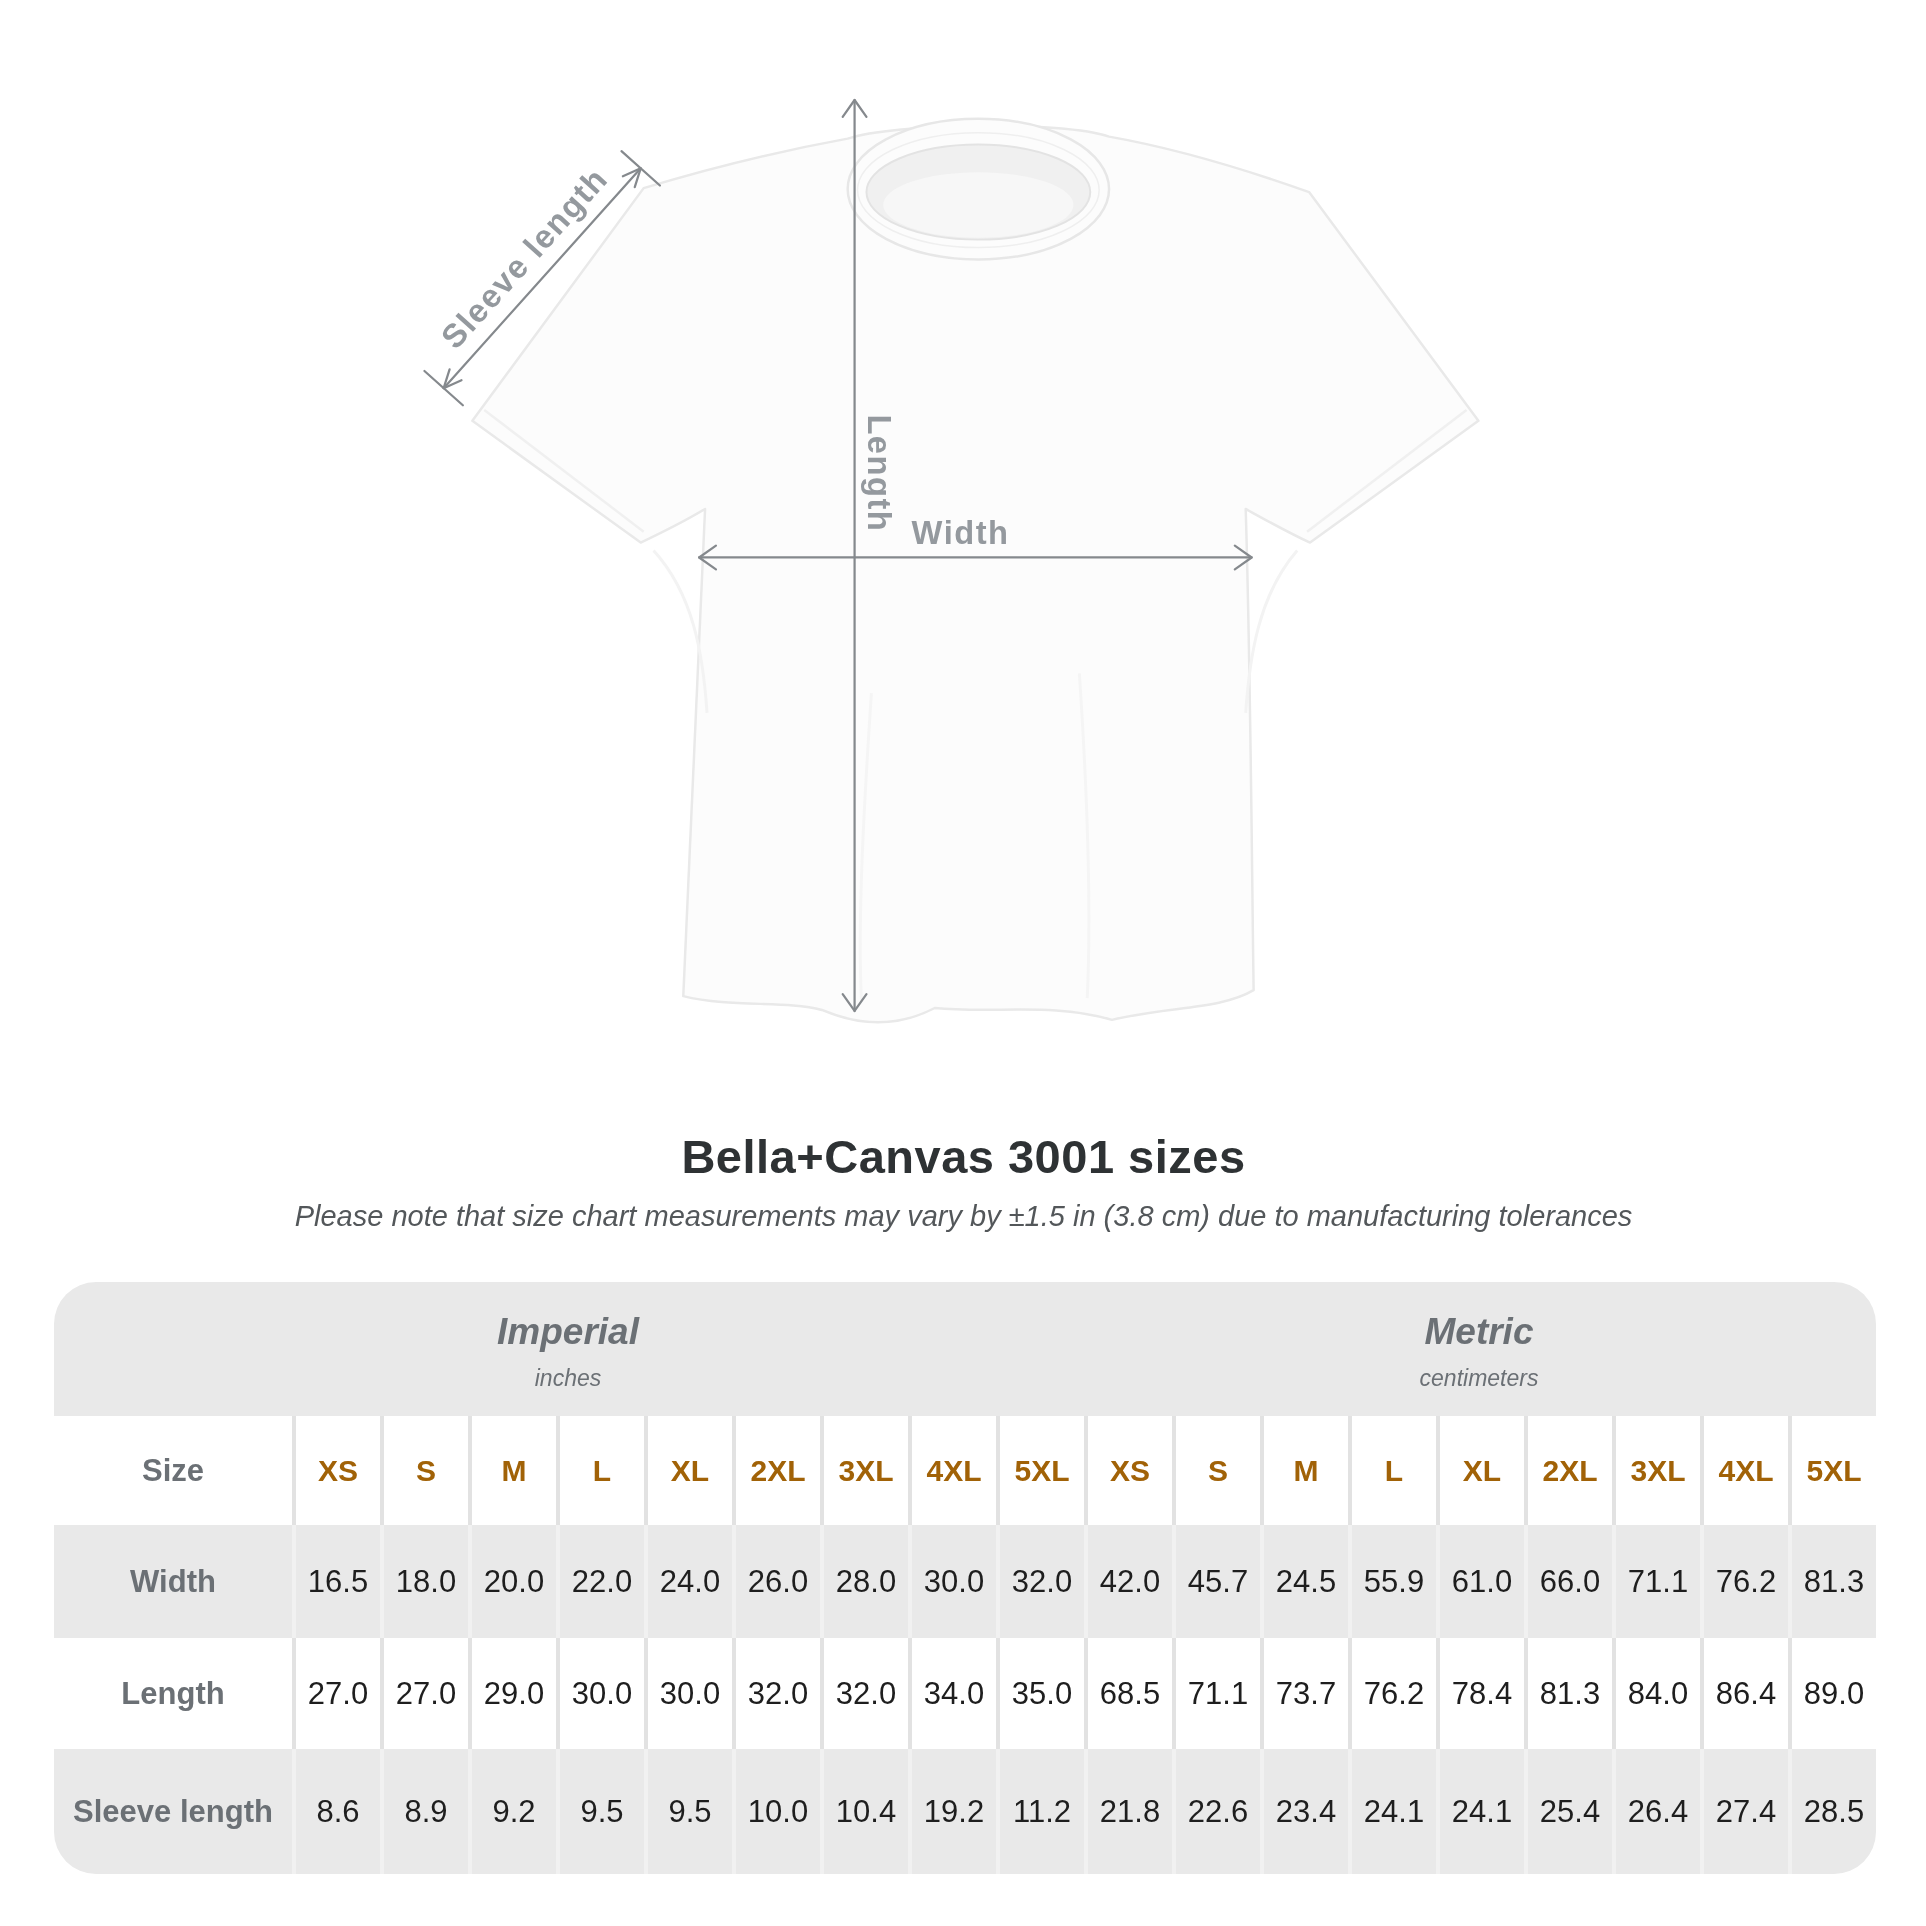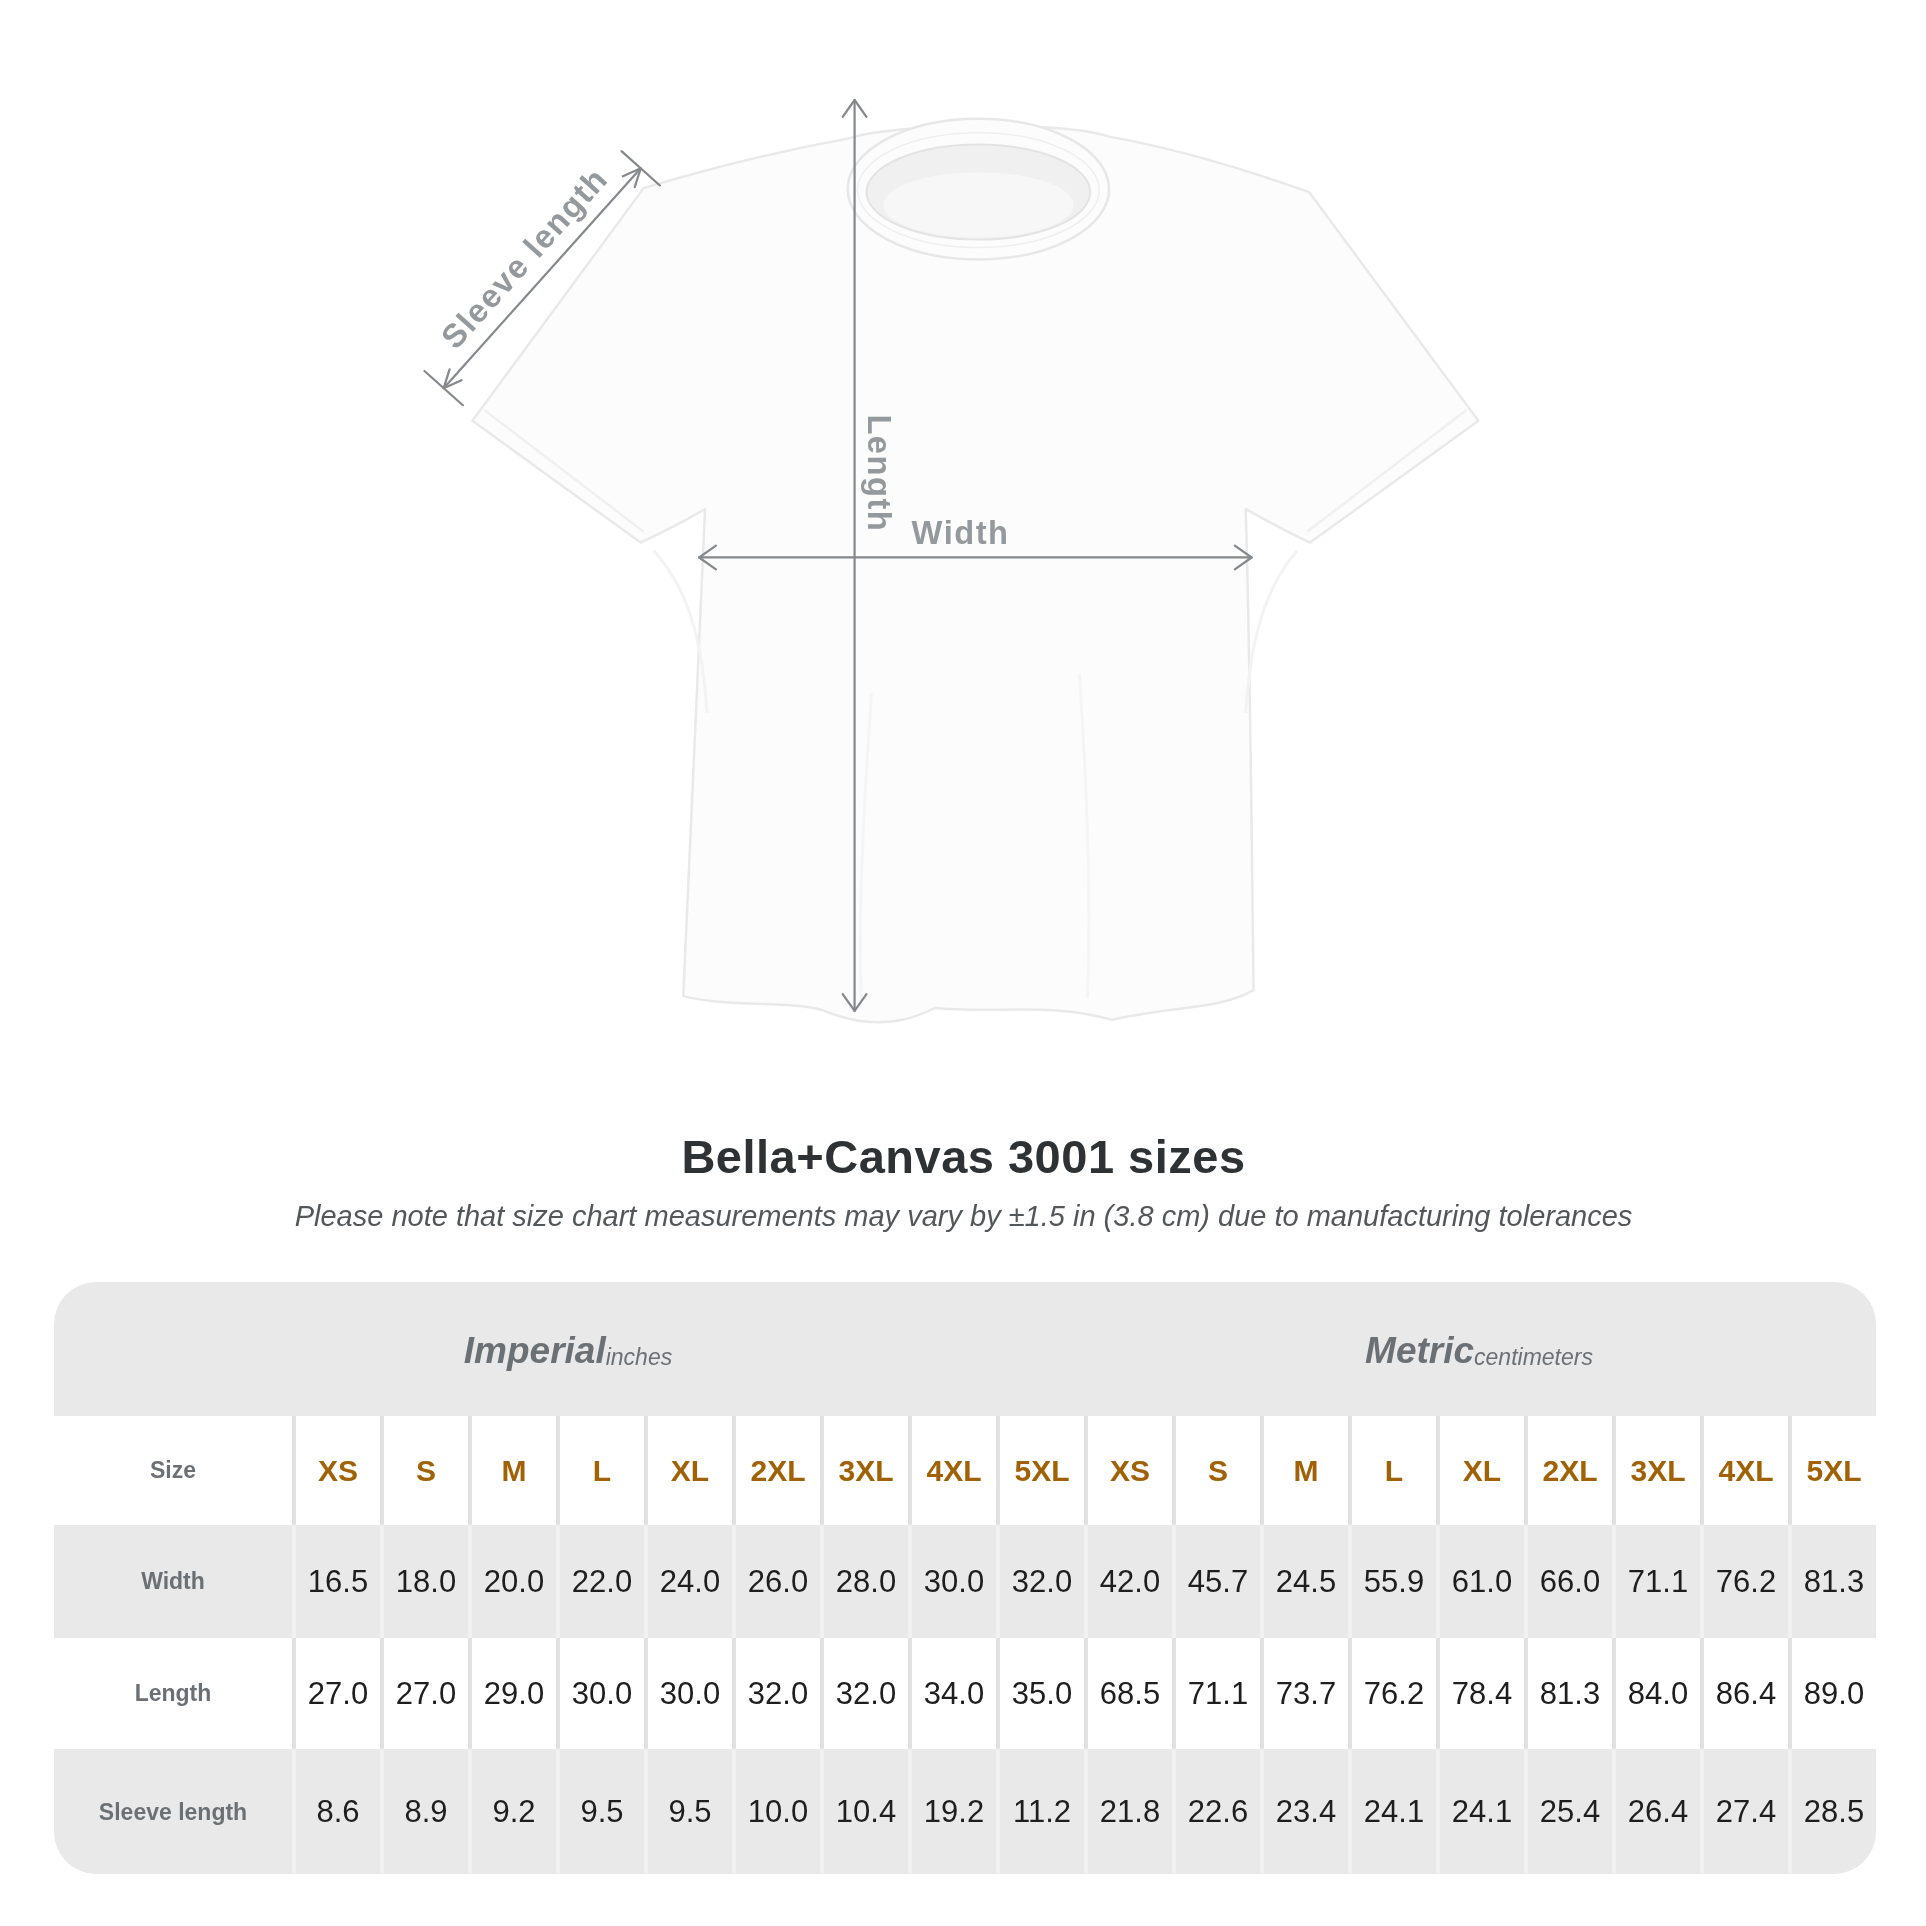--- a/index.html
+++ b/index.html
@@ -13,35 +13,35 @@
   
   .heading{position:absolute;left:0;top:1129px;width:100%;text-align:center;}
   .heading h1{margin:0;font-size:47px;font-weight:bold;color:#2e3234;letter-spacing:0.5px;}
   .heading p{margin:16px 0 17px 0;font-size:29px;font-style:italic;color:#53575a;}
   
   .size-table{
     position:absolute;left:54px;top:1282px;width:1822px;height:592px;
     border-radius:42px;overflow:hidden;background:#ffffff;
   }
   .band{display:flex;height:134px;background:#e9e9e9;}
-  .band-half{display:flex;flex-direction:row;align-items:center;justify-content:center;padding-top:4px;}
+  .band-half{display:flex;flex-direction:column;align-items:center;justify-content:center;padding-top:4px;}
   .band-half.imperial{flex:0 0 1028px;}
   .band-half.metric{flex:1 1 auto;}
   .section-name{font-size:37px;font-weight:bold;font-style:italic;color:#6b7075;}
   .section-unit{font-size:23px;font-style:italic;color:#6b7075;margin-top:12px;}
   .trow{display:grid;grid-template-columns:238px repeat(18,1fr);}
   .trow.white{background:#ffffff;--sep:#e2e2e2;}
   .trow.gray{background:#e9e9e9;--sep:#f1f1f1;}
   .row-size{height:109px;}
   .row-width{height:113px;}
   .row-length{height:111px;}
   .row-sleeve{height:126px;}
   .cell{display:flex;align-items:center;justify-content:center;}
   .trow > .cell:not(:first-child){border-left:4px solid var(--sep);}
-  .cell.lbl{font-weight:bold;font-size:23px;color:#6b7075;}
+  .cell.lbl{font-weight:bold;font-size:31px;color:#6b7075;}
   .cell.hdr{font-weight:bold;font-size:30px;color:#a16207;}
   .cell.val{font-size:31px;color:#1e1e1e;}
 </style>
 </head>
 <body>
 
 <div class="page">
 
   <svg class="shirt-svg" viewBox="0 0 1946 1120" aria-hidden="true">
 

